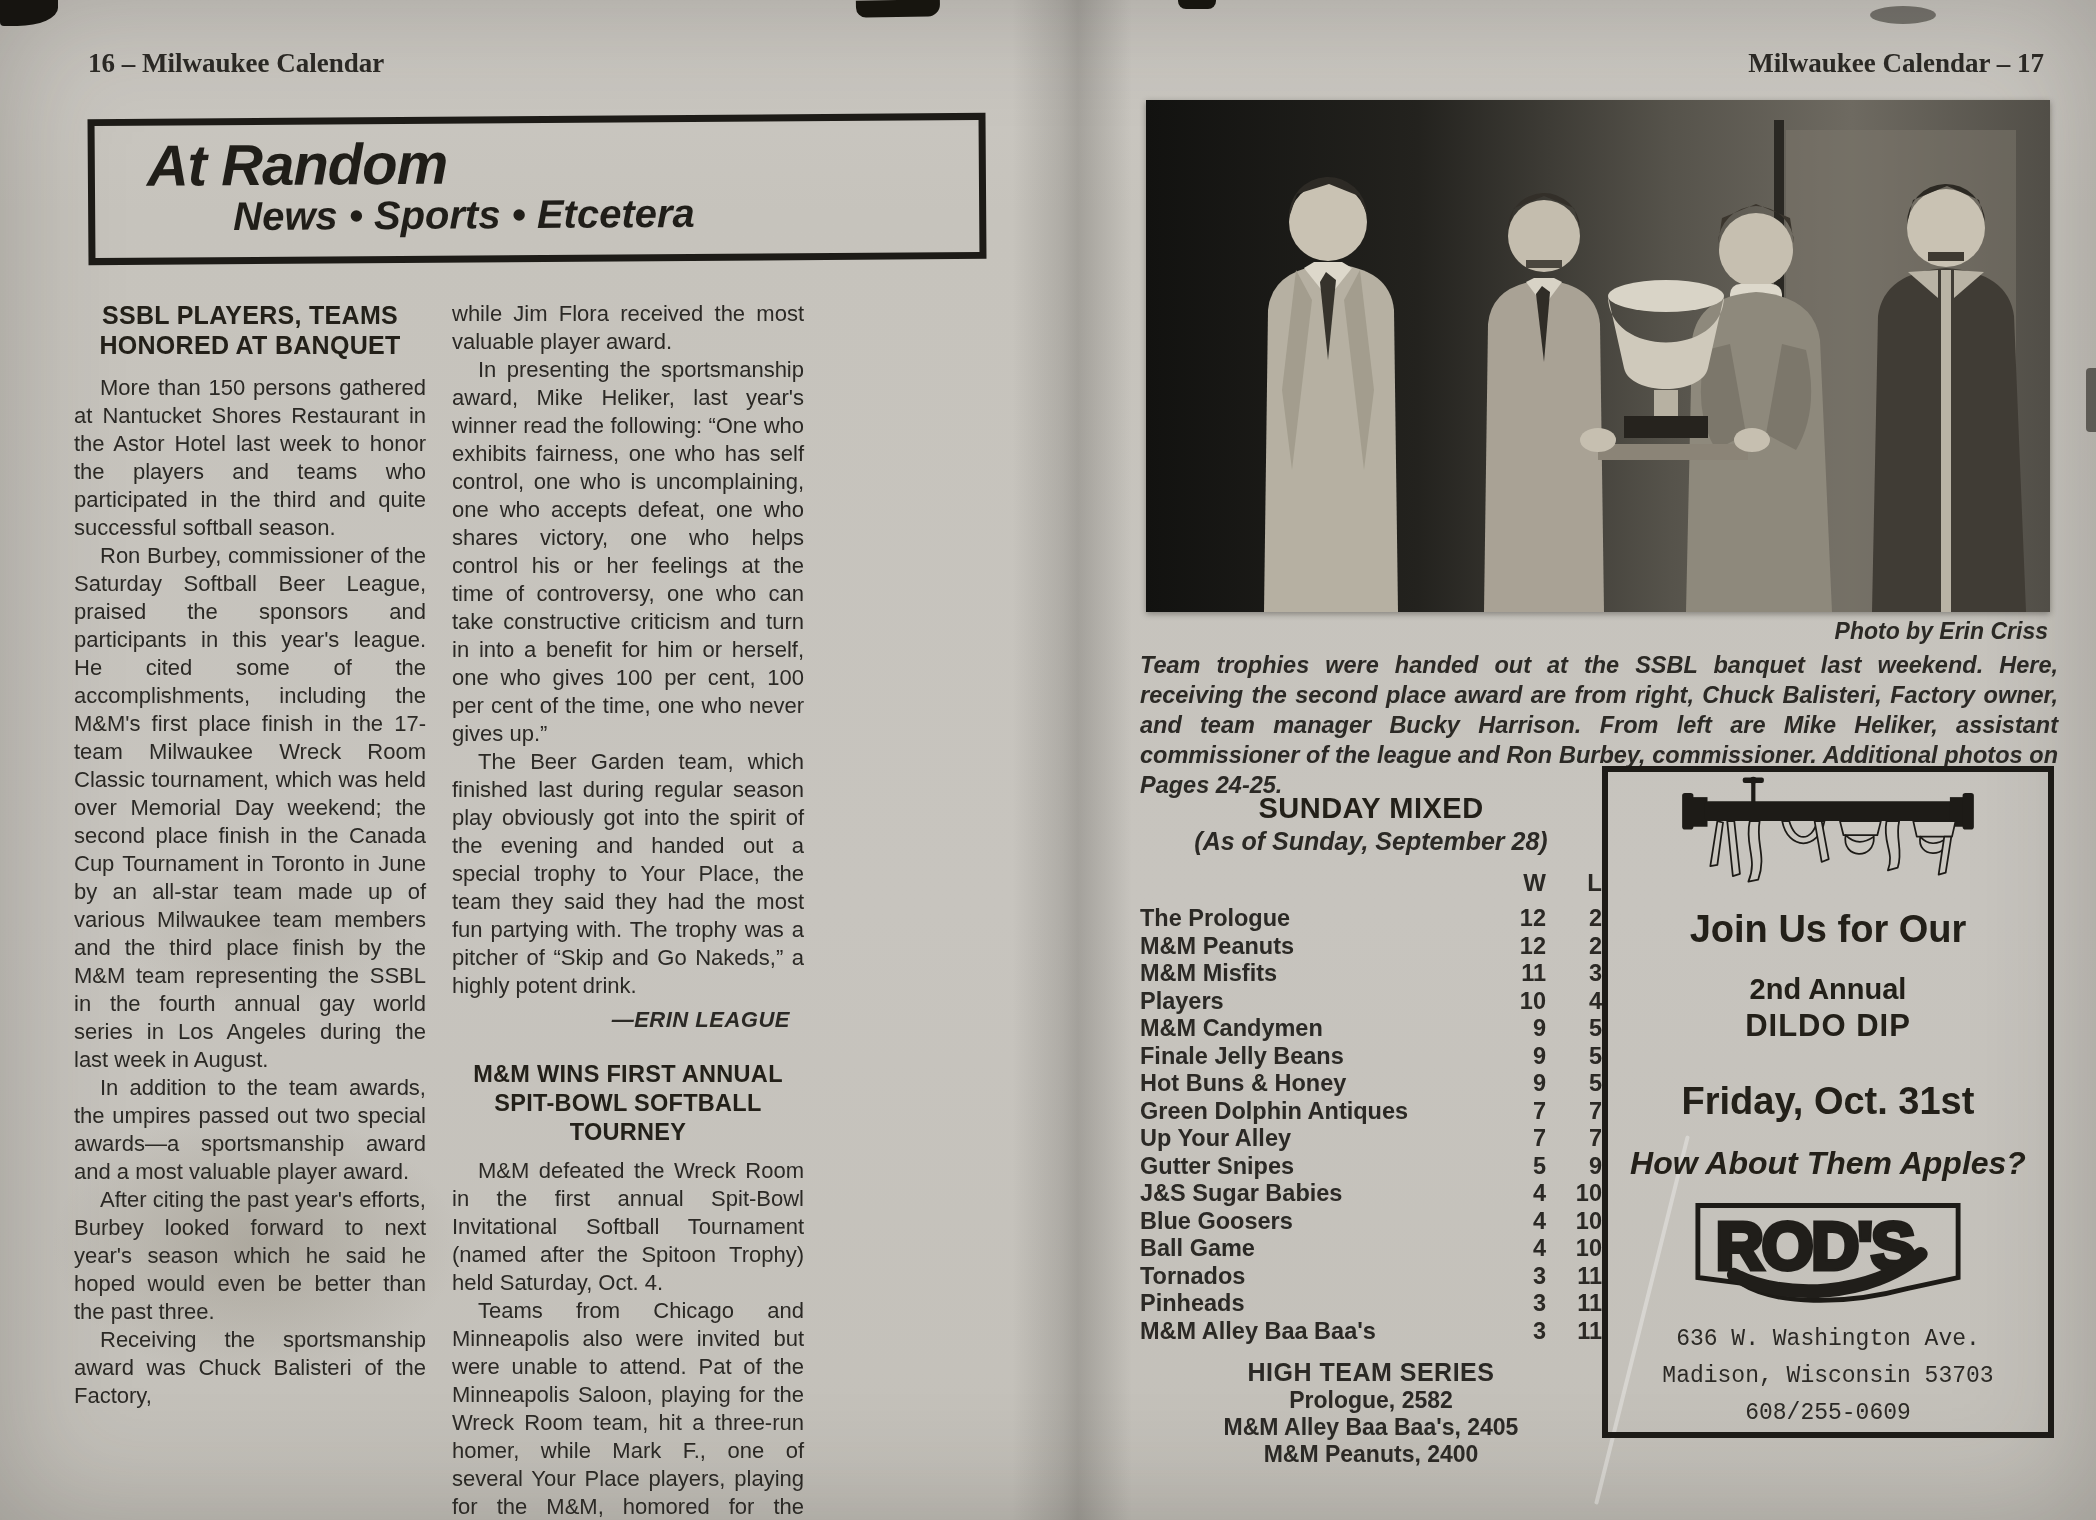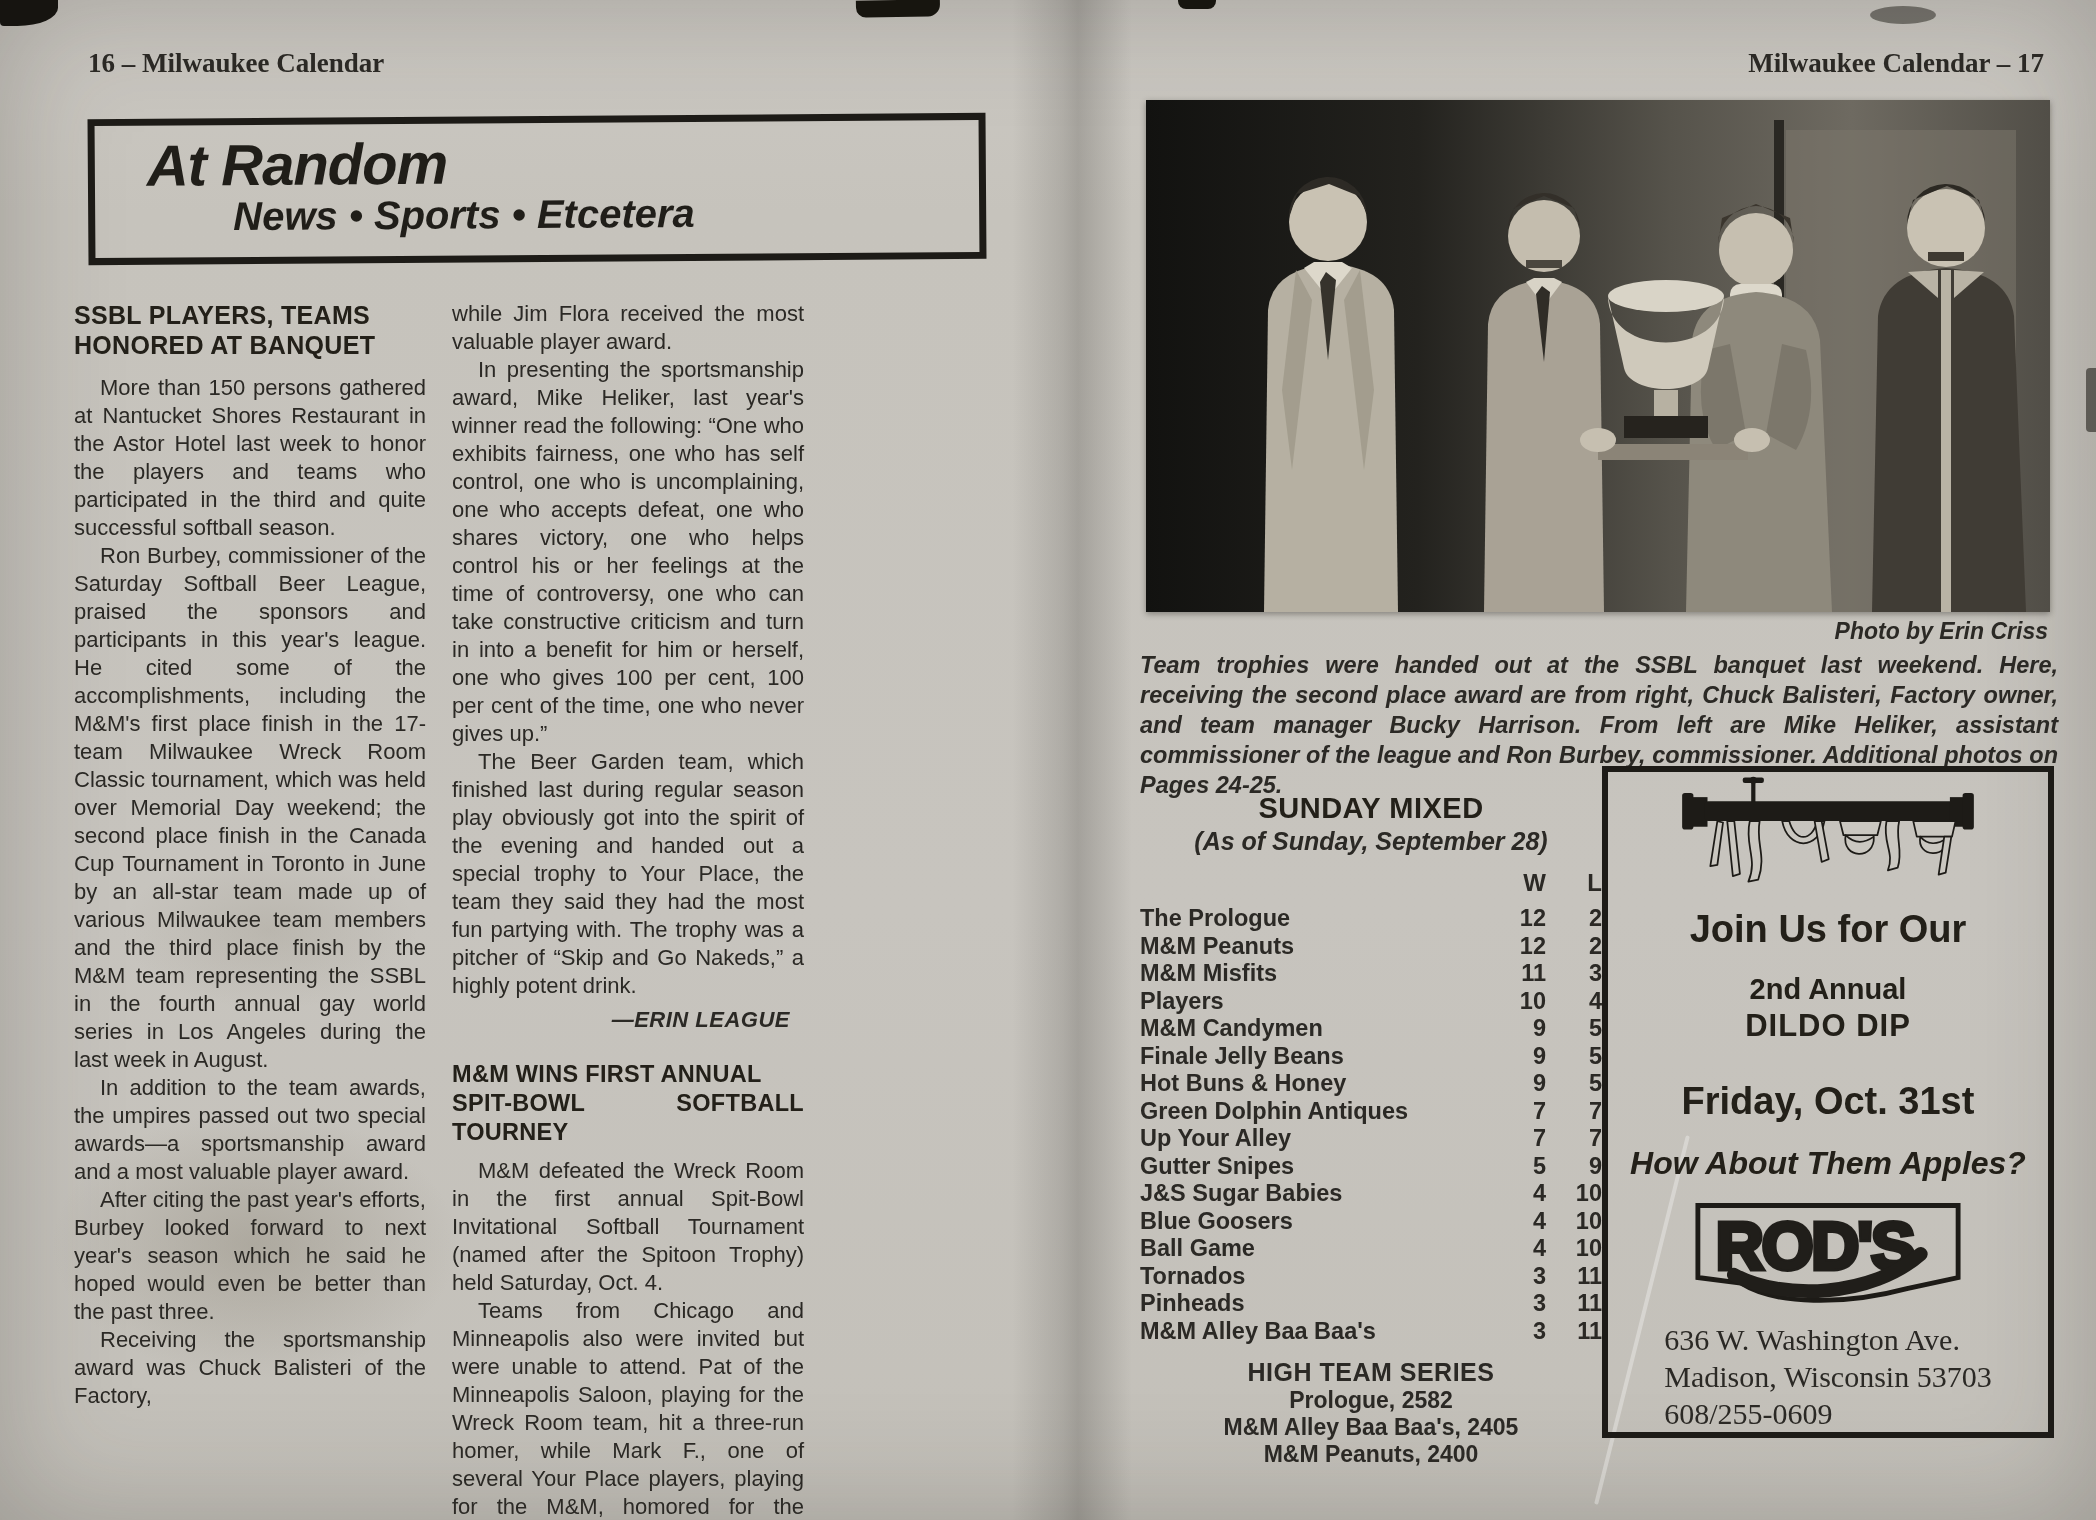--- a/index.html
+++ b/index.html
@@ -28,21 +28,21 @@
   .masthead{position:absolute;left:88px;top:116px;width:898px;height:146px;border:7px solid #1d1b17;
     transform:rotate(-.4deg);box-sizing:border-box;}
   .masthead-title{margin:6px 0 0 52px;font-size:58px;font-weight:bold;font-style:italic;letter-spacing:-1px;color:#201e19;}
   .masthead-sub{margin:-4px 0 0 138px;font-size:40px;font-weight:bold;font-style:italic;color:#201e19;}
 
   .col{position:absolute;top:300px;width:352px;font-size:22px;line-height:28px;text-align:justify;}
   .col1{left:74px;}
   .col2{left:452px;}
   .col p{margin:0;text-indent:26px;}
   .col p.noindent{text-indent:0;}
-  .headline{font-weight:bold;font-size:25px;line-height:30px;text-indent:0;letter-spacing:.3px;color:#232019;}
+  .headline{font-weight:bold;font-size:25px;line-height:30px;text-align:center;text-indent:0;letter-spacing:.3px;color:#232019;}
   .headline.h-a1{margin-bottom:14px;}
   .headline.h-a2{margin:26px 0 10px 0;font-size:23.5px;line-height:29px;}
   .byline{font-style:italic;font-weight:bold;font-size:22px;text-align:right;padding-right:14px;margin-top:6px;letter-spacing:.5px;}
 
   
   .folio-right{position:absolute;left:1700px;top:48px;width:344px;text-align:right;font-family:"Liberation Serif",serif;font-weight:bold;font-size:27px;}
   .photo{position:absolute;left:1146px;top:100px;width:904px;height:512px;background:#181714;box-shadow:0 2px 6px rgba(30,28,22,.4);}
   .photo svg{display:block;width:100%;height:100%;}
   .photo-credit{position:absolute;left:1540px;top:618px;width:508px;text-align:right;font-weight:bold;font-style:italic;font-size:23px;}
   .caption{position:absolute;left:1140px;top:650px;width:918px;font-weight:bold;font-style:italic;font-size:23.5px;line-height:30px;text-align:justify;}
@@ -62,21 +62,21 @@
   .adbox{position:absolute;left:1602px;top:766px;width:452px;height:672px;border:6px solid #1d1b17;box-sizing:border-box;
     display:flex;flex-direction:column;align-items:center;}
   .pipe-art{width:436px;height:168px;margin-top:4px;}
   .ad-line{font-weight:bold;text-align:center;color:#232019;}
   .ad-join{font-size:38px;margin-top:16px;}
   .ad-annual{font-size:29px;margin-top:22px;}
   .ad-event{font-size:31px;letter-spacing:1px;margin-top:2px;}
   .ad-date{font-size:38px;margin-top:36px;}
   .ad-tag{font-size:32px;font-style:italic;margin-top:22px;}
   .rods-logo{width:392px;height:160px;margin-top:18px;}
-  .ad-addr{font-family:Liberation Serif, serif;font-size:30px;line-height:37px;margin-top:10px;}
+  .ad-addr{font-family:Liberation Mono, monospace;font-size:23px;line-height:37px;text-align:center;margin-top:10px;}
 </style>
 </head>
 <body>
 
 <div class="spread">
 
   <div class="gutter"></div>
   <div class="stain1"></div>
   <div class="stain2"></div>
   <div class="crease"></div>

